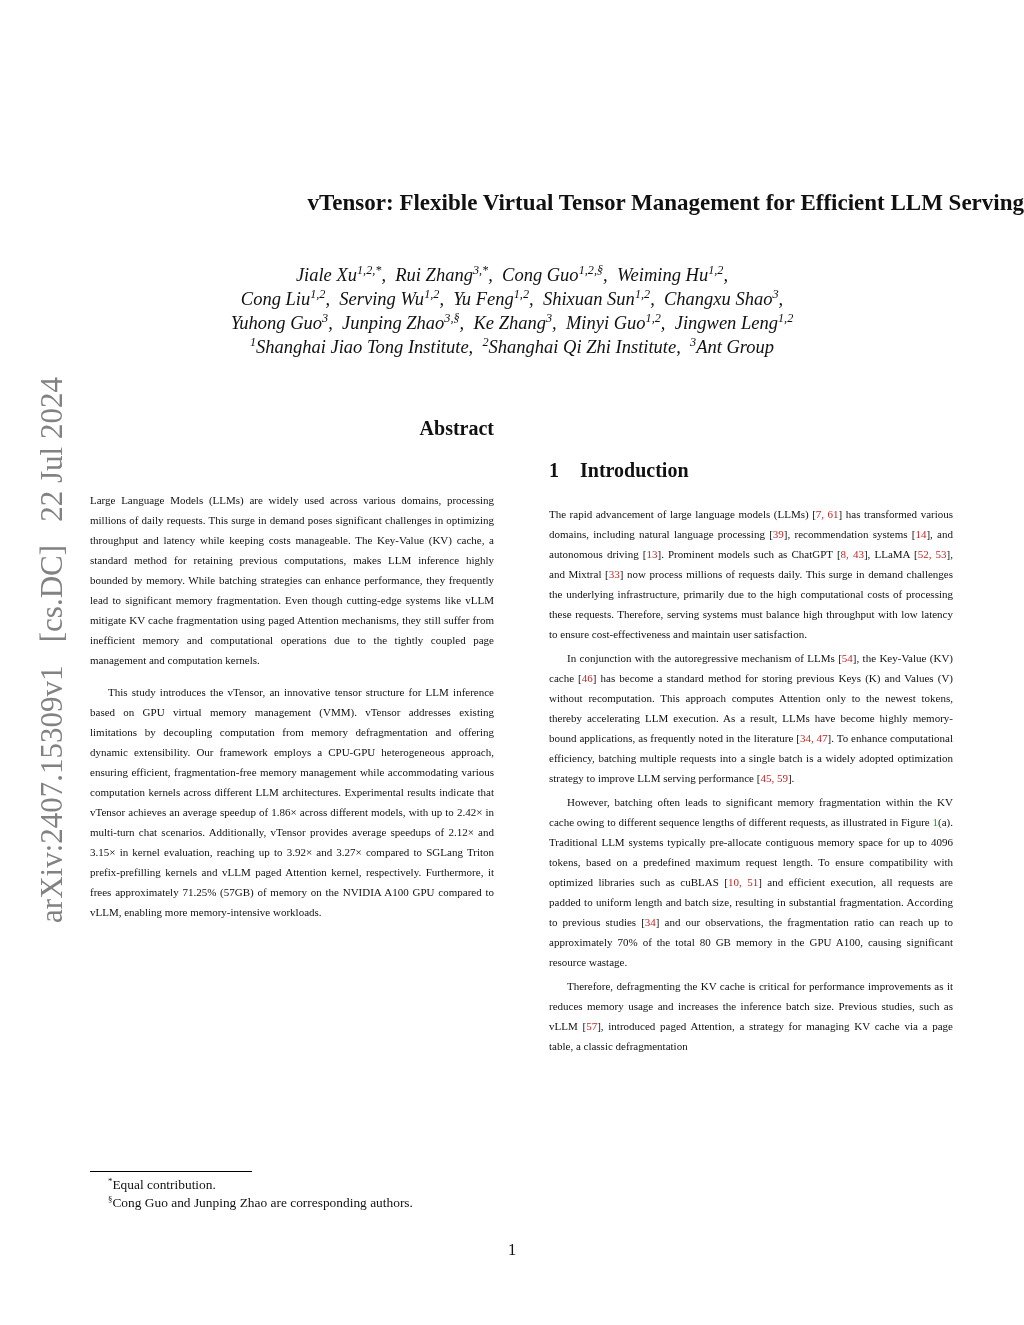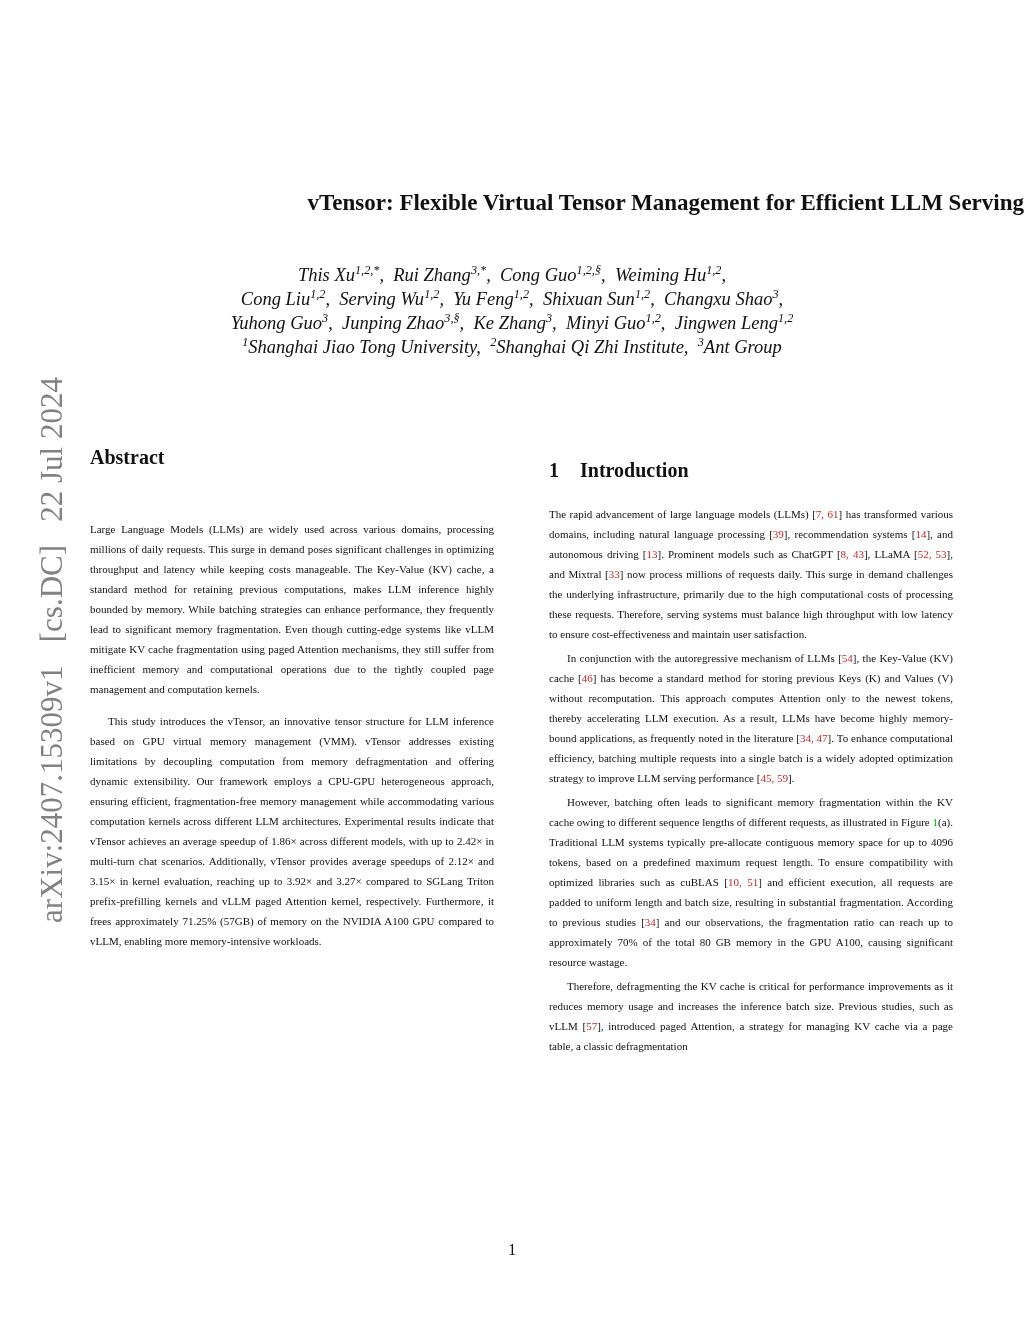--- a/index.html
+++ b/index.html
@@ -41,21 +41,21 @@
   }
   sup { font-size: 66%; line-height: 0; font-family: Liberation Serif, serif; }
   .col { position: absolute; top: 415px; width: 404px; }
   .col-left { left: 90px; }
   .col-right { left: 549px; margin-top: 42px; }
   .sec-heading {
     margin: 0;
     font-size: 20px; font-weight: bold;
     line-height: 26px;
   }
-  .abstract-heading { text-align: left; margin-bottom: 49px; margin-top: 29px; }
+  .abstract-heading { text-align: right; margin-bottom: 49px; }
   .intro-heading { margin-bottom: 21px; }
   .intro-heading .sec-num { display: inline-block; width: 31px; }
   p.body {
     margin: 0 0 4px 0;
     font-size: 11px;
     line-height: 20px;
     text-align: justify;
     text-justify: inter-word;
     hyphens: auto;
     -webkit-hyphens: auto;
@@ -87,38 +87,43 @@
 </head>
 <body>
 
 <div class="page">
 
   <div class="watermark">arXiv:2407.15309v1  [cs.DC]  22 Jul 2024</div>
 
   <h1 class="title">vTensor: Flexible Virtual Tensor Management for Efficient LLM Serving</h1>
 
   <div class="authors">
-    <div><span>This Xu</span><sup>1,2,*</sup><span>, </span><span>Rui Zhang</span><sup>3,*</sup><span>, </span><span>Cong Guo</span><sup>1,2,§</sup><span>, </span><span>Weiming Hu</span><sup>1,2</sup><span>,</span></div>
+    <div><span>Jiale Xu</span><sup>1,2,*</sup><span>, </span><span>Rui Zhang</span><sup>3,*</sup><span>, </span><span>Cong Guo</span><sup>1,2,§</sup><span>, </span><span>Weiming Hu</span><sup>1,2</sup><span>,</span></div>
     <div><span>Cong Liu</span><sup>1,2</sup><span>, </span><span>Serving Wu</span><sup>1,2</sup><span>, </span><span>Yu Feng</span><sup>1,2</sup><span>, </span><span>Shixuan Sun</span><sup>1,2</sup><span>, </span><span>Changxu Shao</span><sup>3</sup><span>,</span></div>
     <div><span>Yuhong Guo</span><sup>3</sup><span>, </span><span>Junping Zhao</span><sup>3,§</sup><span>, </span><span>Ke Zhang</span><sup>3</sup><span>, </span><span>Minyi Guo</span><sup>1,2</sup><span>, </span><span>Jingwen Leng</span><sup>1,2</sup></div>
-    <div><sup>1</sup><span>Shanghai Jiao Tong University, </span><sup>2</sup><span>Shanghai Qi Zhi Institute, </span><sup>3</sup><span>Ant Group</span></div>
+    <div><sup>1</sup><span>Shanghai Jiao Tong Institute, </span><sup>2</sup><span>Shanghai Qi Zhi Institute, </span><sup>3</sup><span>Ant Group</span></div>
   </div>
 
   <div class="col col-left abstract">
     <h2 class="sec-heading abstract-heading">Abstract</h2>
     <p class="body"><span>Large Language Models (LLMs) are widely used across various domains, processing millions of daily requests. This surge in demand poses significant challenges in optimizing throughput and latency while keeping costs manageable. The Key-Value (KV) cache, a standard method for retaining previous computations, makes LLM inference highly bounded by memory. While batching strategies can enhance performance, they frequently lead to significant memory fragmentation. Even though cutting-edge systems like vLLM mitigate KV cache fragmentation using paged Attention mechanisms, they still suffer from inefficient memory and computational operations due to the tightly coupled page management and computation kernels.</span></p>
     <p class="body indent"><span>This study introduces the vTensor, an innovative tensor structure for LLM inference based on GPU virtual memory management (VMM). vTensor addresses existing limitations by decoupling computation from memory defragmentation and offering dynamic extensibility. Our framework employs a CPU-GPU heterogeneous approach, ensuring efficient, fragmentation-free memory management while accommodating various computation kernels across different LLM architectures. Experimental results indicate that vTensor achieves an average speedup of 1.86× across different models, with up to 2.42× in multi-turn chat scenarios. Additionally, vTensor provides average speedups of 2.12× and 3.15× in kernel evaluation, reaching up to 3.92× and 3.27× compared to SGLang Triton prefix-prefilling kernels and vLLM paged Attention kernel, respectively. Furthermore, it frees approximately 71.25% (57GB) of memory on the NVIDIA A100 GPU compared to vLLM, enabling more memory-intensive workloads.</span></p>
   </div>
 
   <div class="col col-right">
     <h2 class="sec-heading intro-heading">
       <span class="sec-num">1</span><span>Introduction</span>
     </h2>
     <p class="body"><span>The rapid advancement of large language models (LLMs) [</span><span class="cite">7, 61</span><span>] has transformed various domains, including natural language processing [</span><span class="cite">39</span><span>], recommendation systems [</span><span class="cite">14</span><span>], and autonomous driving [</span><span class="cite">13</span><span>]. Prominent models such as ChatGPT [</span><span class="cite">8, 43</span><span>], LLaMA [</span><span class="cite">52, 53</span><span>], and Mixtral [</span><span class="cite">33</span><span>] now process millions of requests daily. This surge in demand challenges the underlying infrastructure, primarily due to the high computational costs of processing these requests. Therefore, serving systems must balance high throughput with low latency to ensure cost-effectiveness and maintain user satisfaction.</span></p>
     <p class="body indent"><span>In conjunction with the autoregressive mechanism of LLMs [</span><span class="cite">54</span><span>], the Key-Value (KV) cache [</span><span class="cite">46</span><span>] has become a standard method for storing previous Keys (K) and Values (V) without recomputation. This approach computes Attention only to the newest tokens, thereby accelerating LLM execution. As a result, LLMs have become highly memory-bound applications, as frequently noted in the literature [</span><span class="cite">34, 47</span><span>]. To enhance computational efficiency, batching multiple requests into a single batch is a widely adopted optimization strategy to improve LLM serving performance [</span><span class="cite">45, 59</span><span>].</span></p>
     <p class="body indent"><span>However, batching often leads to significant memory fragmentation within the KV cache owing to different sequence lengths of different requests, as illustrated in Figure </span><span class="ref">1</span><span>(a). Traditional LLM systems typically pre-allocate contiguous memory space for up to 4096 tokens, based on a predefined maximum request length. To ensure compatibility with optimized libraries such as cuBLAS [</span><span class="cite">10, 51</span><span>] and efficient execution, all requests are padded to uniform length and batch size, resulting in substantial fragmentation. According to previous studies [</span><span class="cite">34</span><span>] and our observations, the fragmentation ratio can reach up to approximately 70% of the total 80 GB memory in the GPU A100, causing significant resource wastage.</span></p>
     <p class="body indent"><span>Therefore, defragmenting the KV cache is critical for performance improvements as it reduces memory usage and increases the inference batch size. Previous studies, such as vLLM [</span><span class="cite">57</span><span>], introduced paged Attention, a strategy for managing KV cache via a page table, a classic defragmentation</span></p>
   </div>
 
+  <div class="footnotes">
+    <div class="footnote-rule"></div>
+    <p class="footnote"><sup>*</sup><span>Equal contribution.</span></p>
+    <p class="footnote"><sup>§</sup><span>Cong Guo and Junping Zhao are corresponding authors.</span></p>
+  </div>
 
   <div class="page-number">1</div>
 
 </div>
 
 </body></html>

